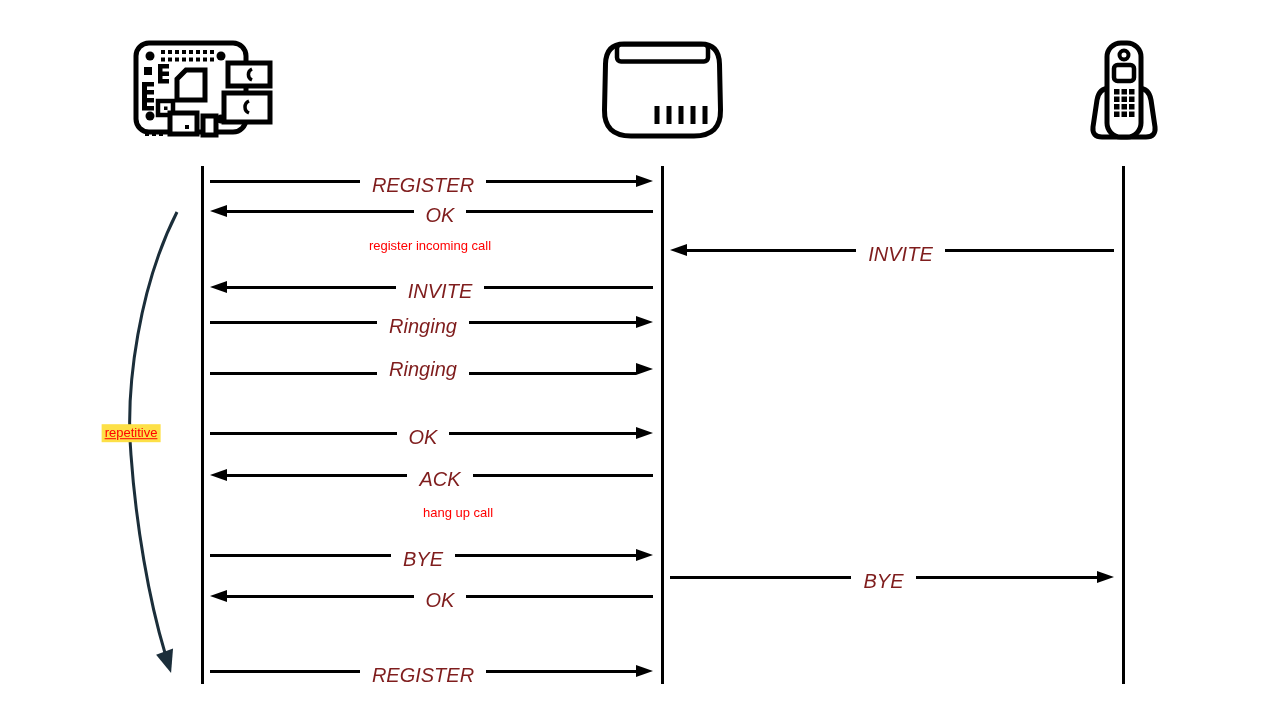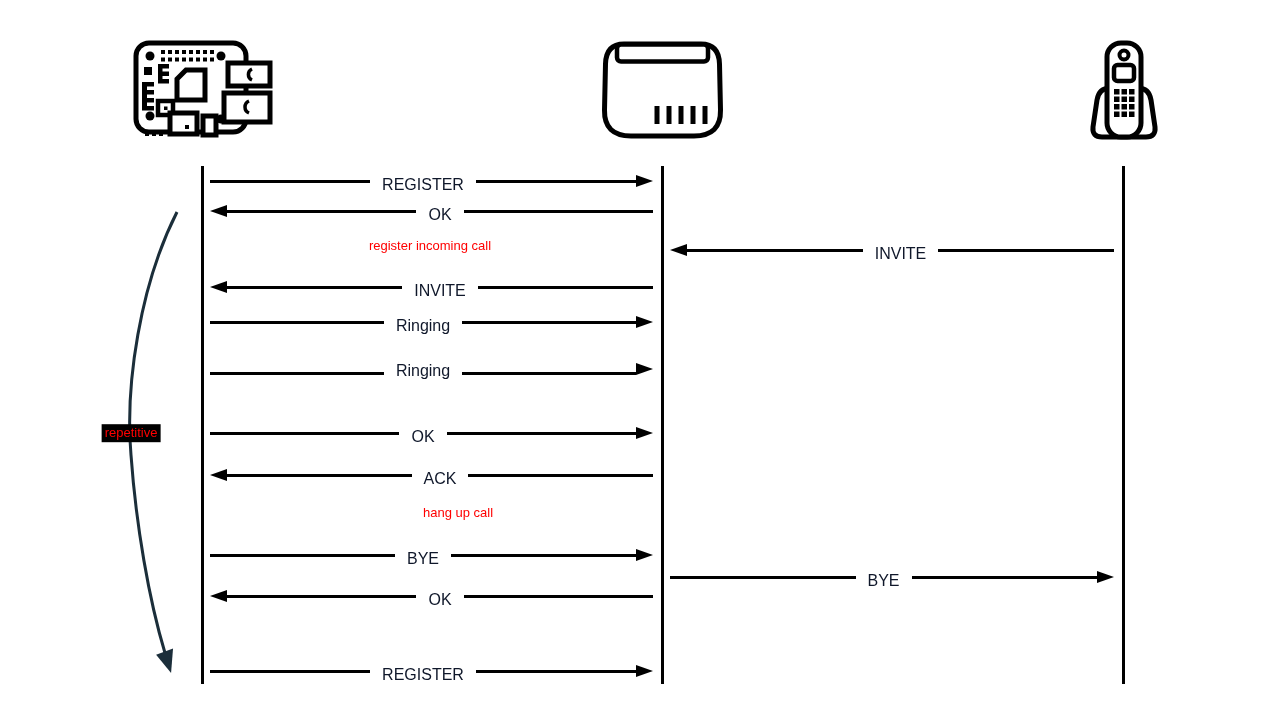--- a/index.html
+++ b/index.html
@@ -2,26 +2,26 @@
 <html style="--black: #000000; --red: #ff0000; --curve: #1b2e3a;"><head>
 <meta charset="utf-8">
 <style>
   * { margin:0; padding:0; box-sizing:border-box; }
   html,body { width:1280px; height:720px; background:#ffffff; font-family:"Liberation Sans", sans-serif; }
   #stage { position:relative; width:1280px; height:720px; overflow:hidden; background:#fff; }
   .actor { position:absolute; }
   .lifeline { position:absolute; width:3px; background:#000; }
   .msg { position:absolute; height:26px; display:flex; align-items:center; }
   .msg .ln { flex:1 1 auto; height:3px; background:#000; }
-  .msg .mlab { flex:0 0 auto; padding:0 12px; font-size:16px; color:#0f172a; transform:translateY(4px); white-space:nowrap; line-height:1; }
+  .msg .mlab { flex:0 0 auto; padding:0 12px; font-size:20px; color:#7f1d1d; transform:translateY(4px); white-space:nowrap; line-height:1;font-style:italic; }
   .ah { flex:0 0 auto; width:0; height:0; border-top:6px solid transparent; border-bottom:6px solid transparent; }
   .ah-r { border-left:17px solid #000; }
   .ah-l { border-right:17px solid #000; }
   .note { position:absolute; transform:translate(-50%,-50%); color:var(--red,#ff0000); font-size:13px; white-space:nowrap; line-height:1.2; }
-  #rep-label { background:#000000; padding:1px 3px; z-index:3; }
+  #rep-label { background:#fde047; padding:1px 3px; z-index:3;text-decoration:underline; }
   #rep-curve { position:absolute; left:95px; top:195px; z-index:1; color:var(--curve,#1b2e3a); }
   .icon-svg { display:block; }
 </style>
 </head>
 <body>
 
 <div id="stage">
 
   <div class="actor" style="left:133px; top:40px;">
     <svg class="icon-svg" width="145" height="100" viewBox="0 0 145 100">

